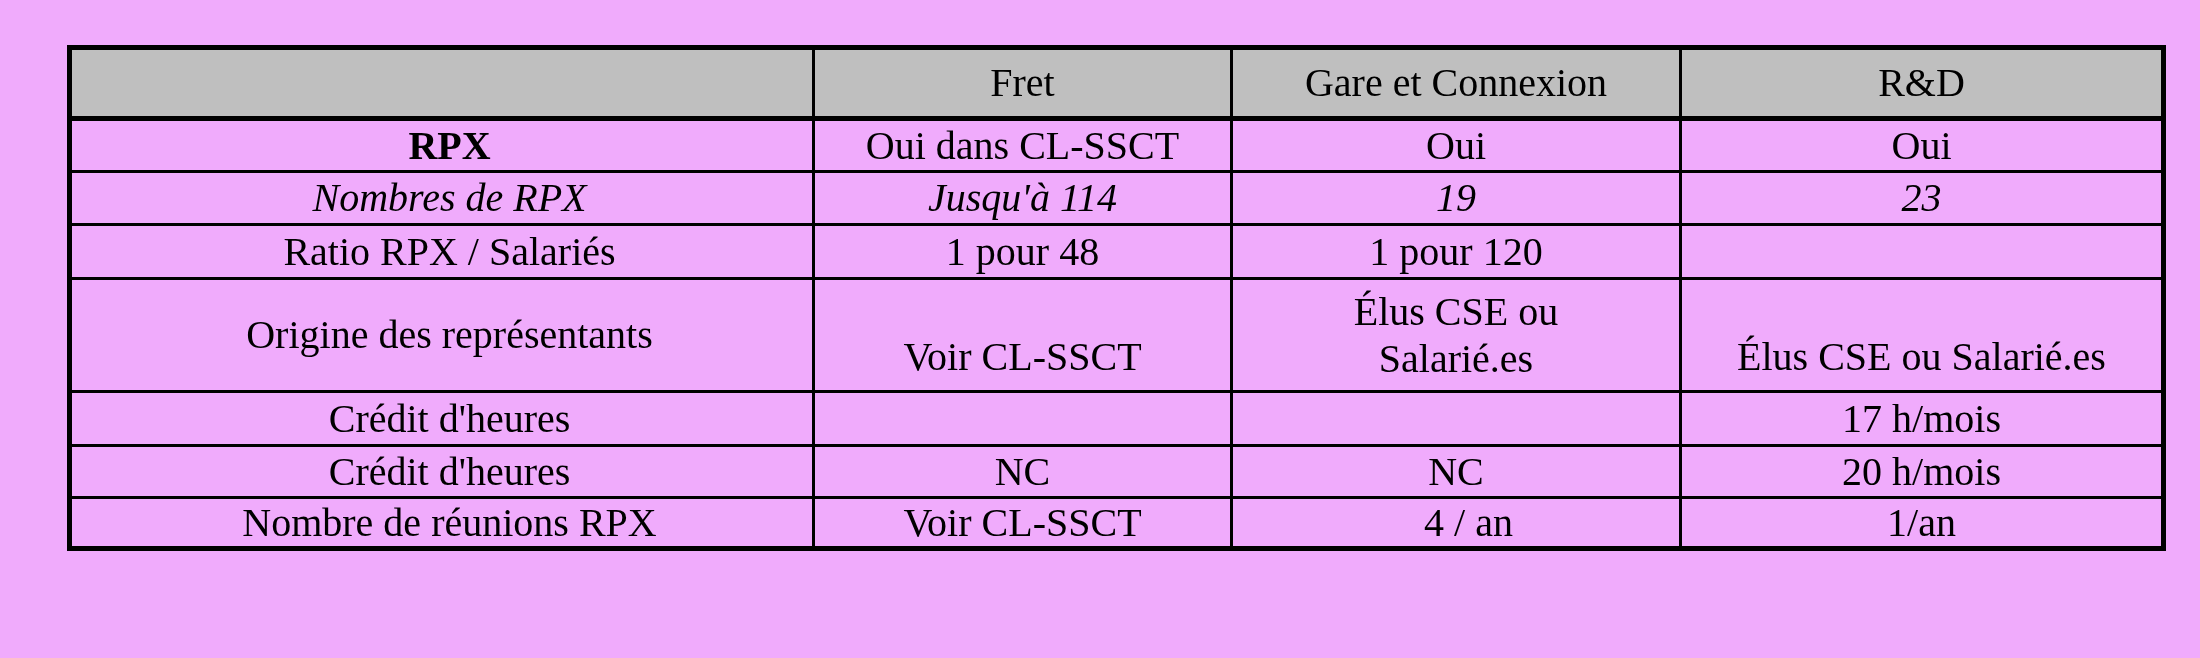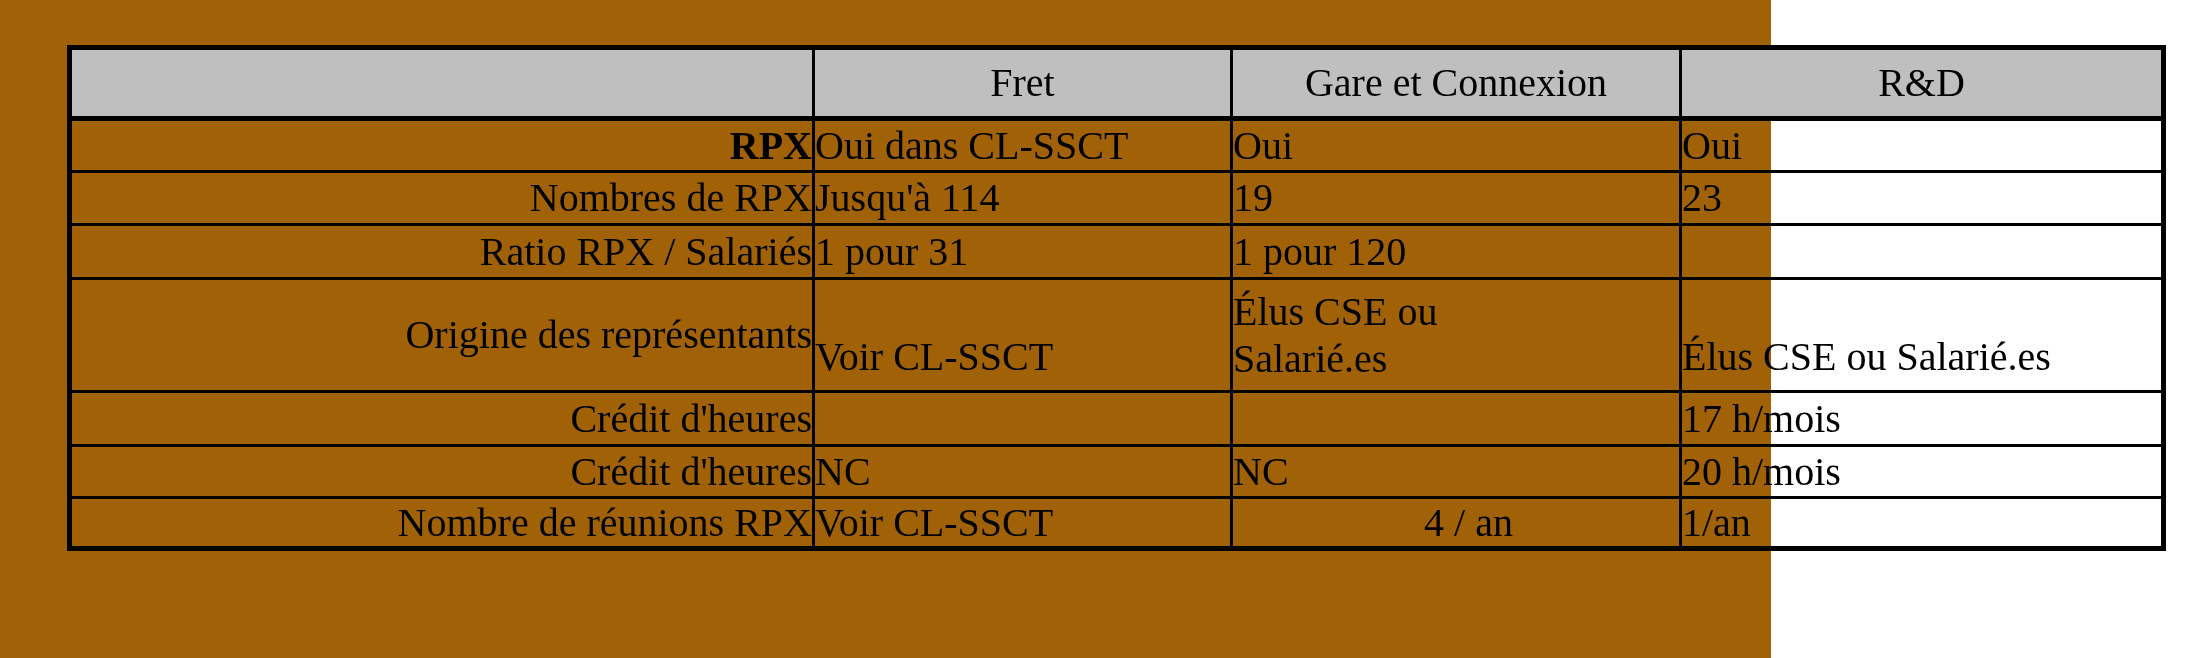--- a/index.html
+++ b/index.html
@@ -3,21 +3,21 @@
 <meta charset="utf-8">
 <style>
   * { margin: 0; padding: 0; box-sizing: border-box; }
   html, body {
     width: 2200px; height: 658px;
     background: #ffffff;
     font-family: "Liberation Serif", "DejaVu Serif", serif;
     color: #000000;
     overflow: hidden;
   }
-  .page { position: relative; width: 1771px; height: 658px; background: #a16207; }
+  .page { position: relative; width: 2200px; height: 658px; background: #f0abfc; }
   .table-wrap { position: absolute; left: 67px; top: 45px; }
   table {
     border-collapse: collapse;
     table-layout: fixed;
     width: 2094px;
     border: 5px solid #000000;
   }
   th, td {
     border: 3px solid #000000;
     font-size: 40px;
@@ -25,28 +25,28 @@
     font-weight: normal;
     vertical-align: middle;
     padding: 0;
     overflow: hidden;
   }
   thead th {
     height: 71px;
     border-bottom: 5px solid #000000;
     text-align: center;
   }
-  .label-cell { text-align: right; padding-left: 15px; }
+  .label-cell { text-align: center; padding-left: 15px; }
   .bold { font-weight: bold; }
-  .val { text-align: left; }
+  .val { text-align: center; }
   .ta-left { text-align: center; padding-left: 25px; }
   .va-bottom { vertical-align: bottom; padding-bottom: 10px; }
   .wrap-narrow { display: inline-block; max-width: 320px; }
   .r-std1 { height: 53px; }
-  .r-std2 { height: 53px; }
+  .r-std2 { height: 53px; font-style: italic; }
   .r-std3 { height: 54px; }
   .r-tall { height: 113px; }
   .r-std4 { height: 54px; }
   .r-std5 { height: 53px; }
   .r-std6 { height: 52px; }
   .r-std7 { height: 50px; }
 </style>
 </head>
 <body>
 
@@ -75,21 +75,21 @@
           <td class="val">Oui</td>
         </tr>
         <tr class="r-std2">
           <td class="label-cell">Nombres de RPX</td>
           <td class="val">Jusqu'à 114</td>
           <td class="val">19</td>
           <td class="val">23</td>
         </tr>
         <tr class="r-std3">
           <td class="label-cell">Ratio RPX / Salariés</td>
-          <td class="val">1 pour 31</td>
+          <td class="val">1 pour 48</td>
           <td class="val">1 pour 120</td>
           <td class="val"></td>
         </tr>
         <tr class="r-tall">
           <td class="label-cell">Origine des représentants</td>
           <td class="val va-bottom">Voir CL-SSCT</td>
           <td class="val"><span class="wrap-narrow">Élus CSE ou Salarié.es</span></td>
           <td class="val va-bottom">Élus CSE ou Salarié.es</td>
         </tr>
         <tr class="r-std4">

